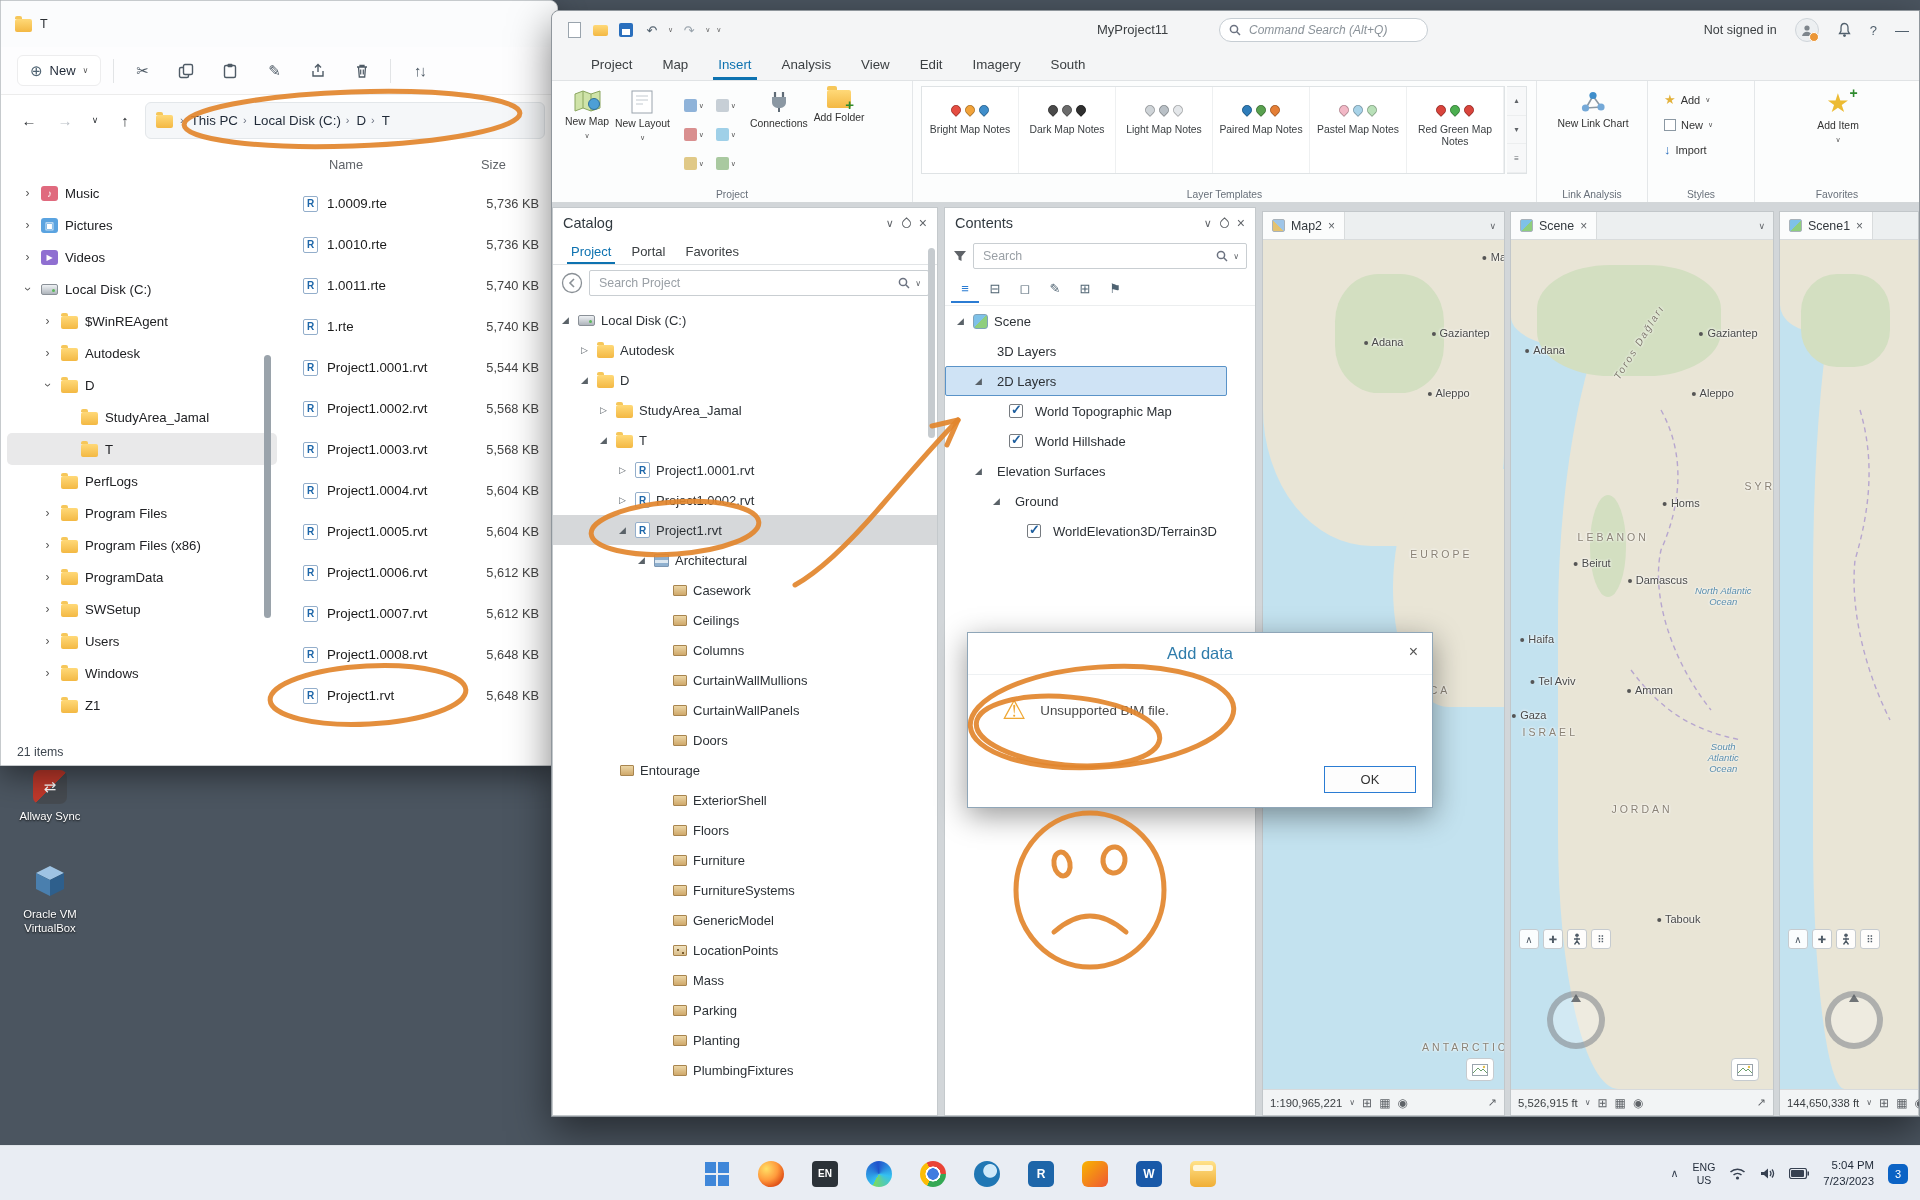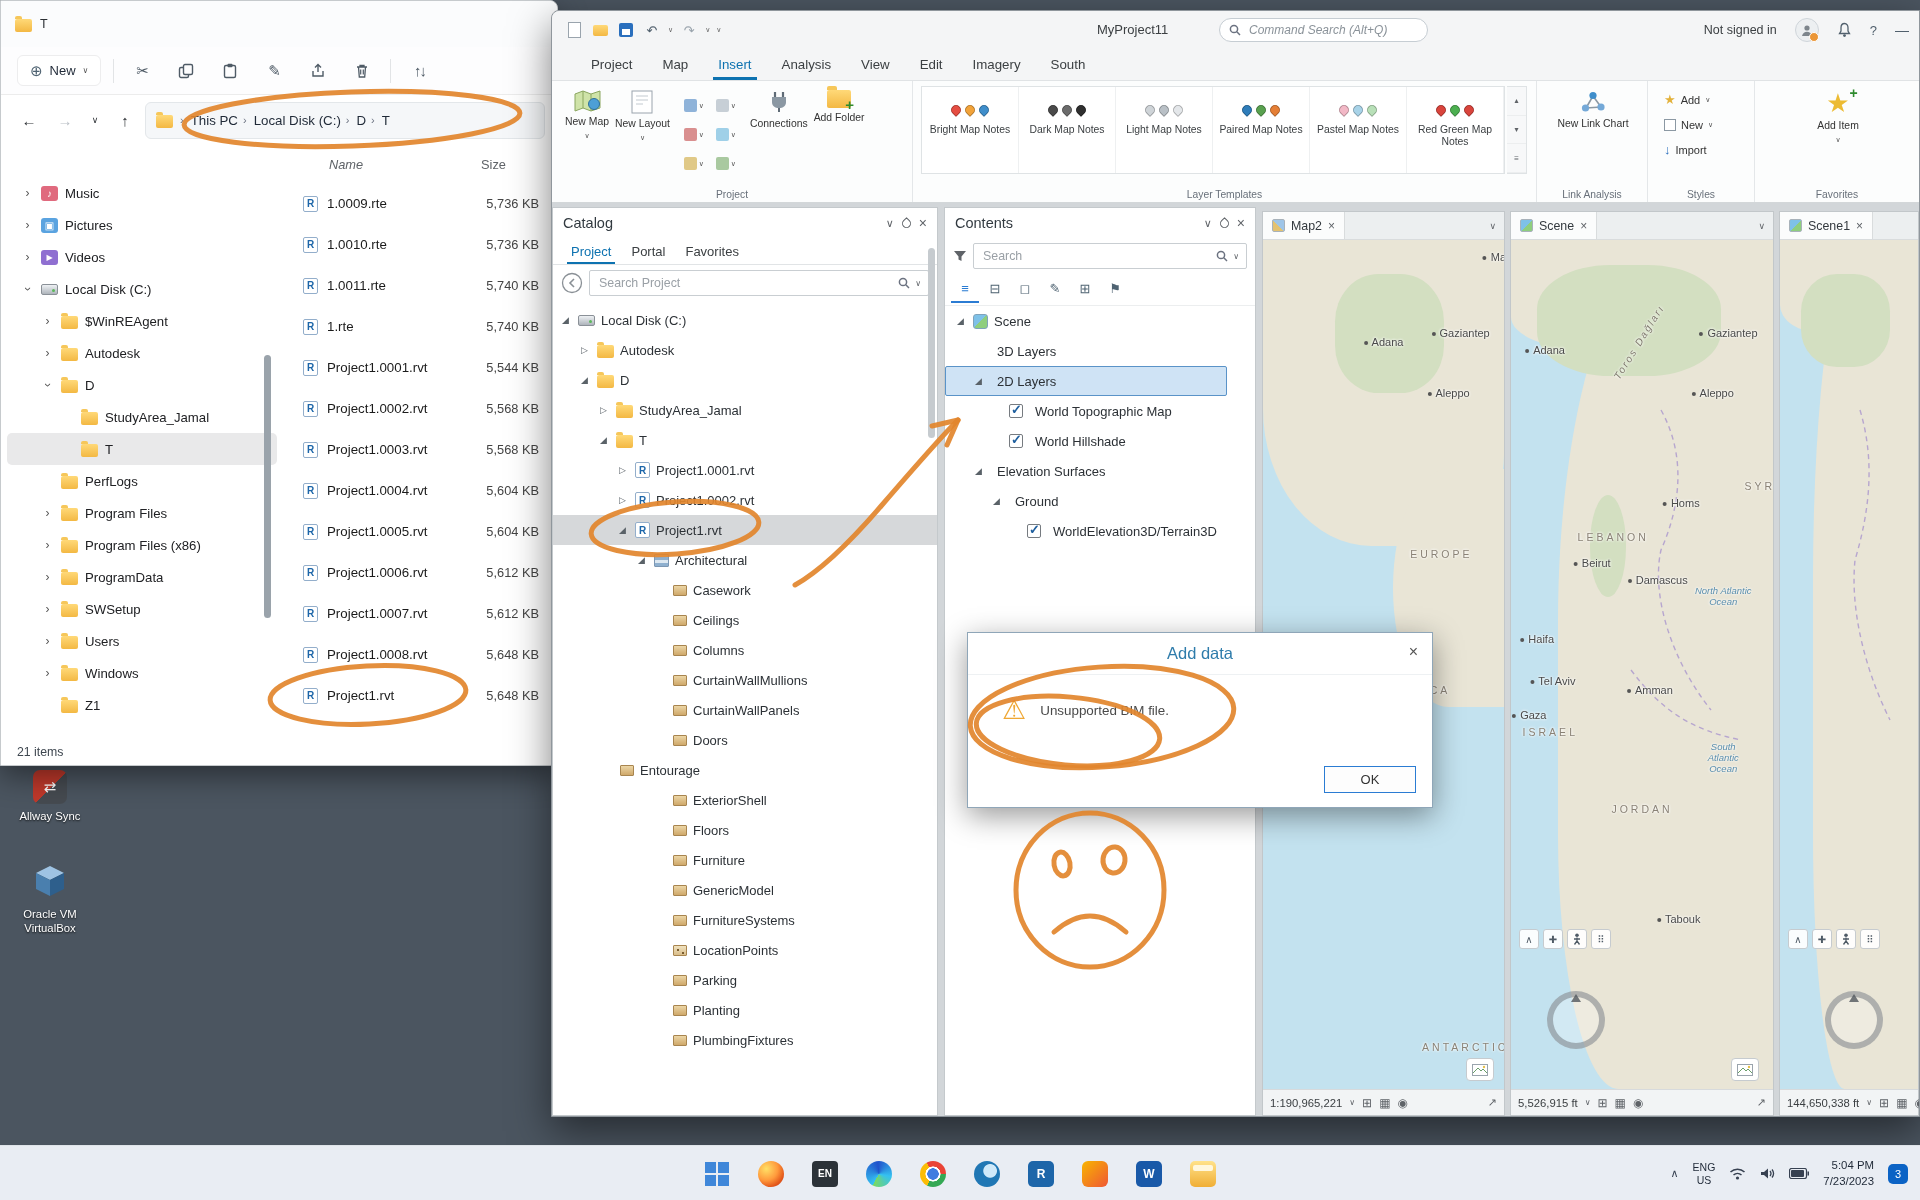--- a/index.html
+++ b/index.html
@@ -51,21 +51,21 @@
   .ex-body{position:absolute;top:144px;left:0;right:0;bottom:26px;display:flex;}
   .ex-side{width:282px;padding-top:32px;position:relative;overflow:hidden;}
   .sb-item{height:32px;display:flex;align-items:center;gap:7px;margin:0 6px;border-radius:5px;padding-right:4px;}
   .sb-item.selected{background:#e9e9ea;}
   .sb-exp{width:13px;text-align:center;color:#555;font-size:12px;flex:none;display:inline-block;transition:none;}
   .sb-exp.expanded{transform:rotate(90deg);}
   .sb-label{font-size:13.2px;color:#202124;white-space:nowrap;}
   .ex-vscroll{position:absolute;left:263px;top:210px;width:7px;height:263px;background:#9aa3ab;border-radius:4px;}
   .ex-list{position:absolute;left:294px;top:0;right:0;bottom:0;}
   .f-head{display:flex;height:38px;align-items:center;color:#5f6368;font-size:12.8px;}
-  .f-head .h-name{padding-left:34px;width:160px;font-style:italic;}
+  .f-head .h-name{padding-left:34px;width:160px;}
   .f-head .h-size{padding-left:26px;}
   .f-row{height:41px;display:flex;align-items:center;padding-left:8px;}
   .f-name{font-size:13.3px;color:#1b1b1b;margin-left:9px;width:140px;white-space:nowrap;}
   .f-size{width:100px;text-align:right;font-size:12.8px;color:#444;padding-right:18px;}
   .ex-status{position:absolute;left:0;bottom:0;height:26px;display:flex;align-items:center;padding-left:16px;font-size:12.3px;color:#3f4750;}
 
   
   .dt-icon{width:96px;position:absolute;display:flex;flex-direction:column;align-items:center;gap:5px;z-index:5;}
   .dt-label{font-size:11.3px;color:#fff;text-align:center;text-shadow:0 1px 2px rgba(0,0,0,.85);line-height:1.25;}
   .allway-ic{width:34px;height:34px;border-radius:7px;background:linear-gradient(135deg,#c0392b 0 52%,#464b51 52%);display:flex;align-items:center;justify-content:center;color:#fff;font-size:15px;}
@@ -901,35 +901,40 @@
 
           <div class="trow" style="padding-left: 101px;">
             <span class="exp"></span>
             <span class="ic-box"></span>
             <span class="tlabel">Furniture</span>
           </div>
 
           <div class="trow" style="padding-left: 101px;">
             <span class="exp"></span>
             <span class="ic-box"></span>
+            <span class="tlabel">FurnitureSystems</span>
+          </div>
+
+          <div class="trow" style="padding-left: 101px;">
+            <span class="exp"></span>
+            <span class="ic-box"></span>
             <span class="tlabel">GenericModel</span>
-          </div>
-
-          <div class="trow" style="padding-left: 101px;">
-            <span class="exp"></span>
-            <span class="ic-box"></span>
-            <span class="tlabel">FurnitureSystems</span>
           </div>
 
           <div class="trow" style="padding-left: 101px;">
             <span class="exp"></span>
             <span class="ic-points"></span>
             <span class="tlabel">LocationPoints</span>
           </div>
 
+          <div class="trow" style="padding-left: 101px;">
+            <span class="exp"></span>
+            <span class="ic-box"></span>
+            <span class="tlabel">Mass</span>
+          </div>
 
           <div class="trow" style="padding-left: 101px;">
             <span class="exp"></span>
             <span class="ic-box"></span>
             <span class="tlabel">Parking</span>
           </div>
 
           <div class="trow" style="padding-left: 101px;">
             <span class="exp"></span>
             <span class="ic-box"></span>

